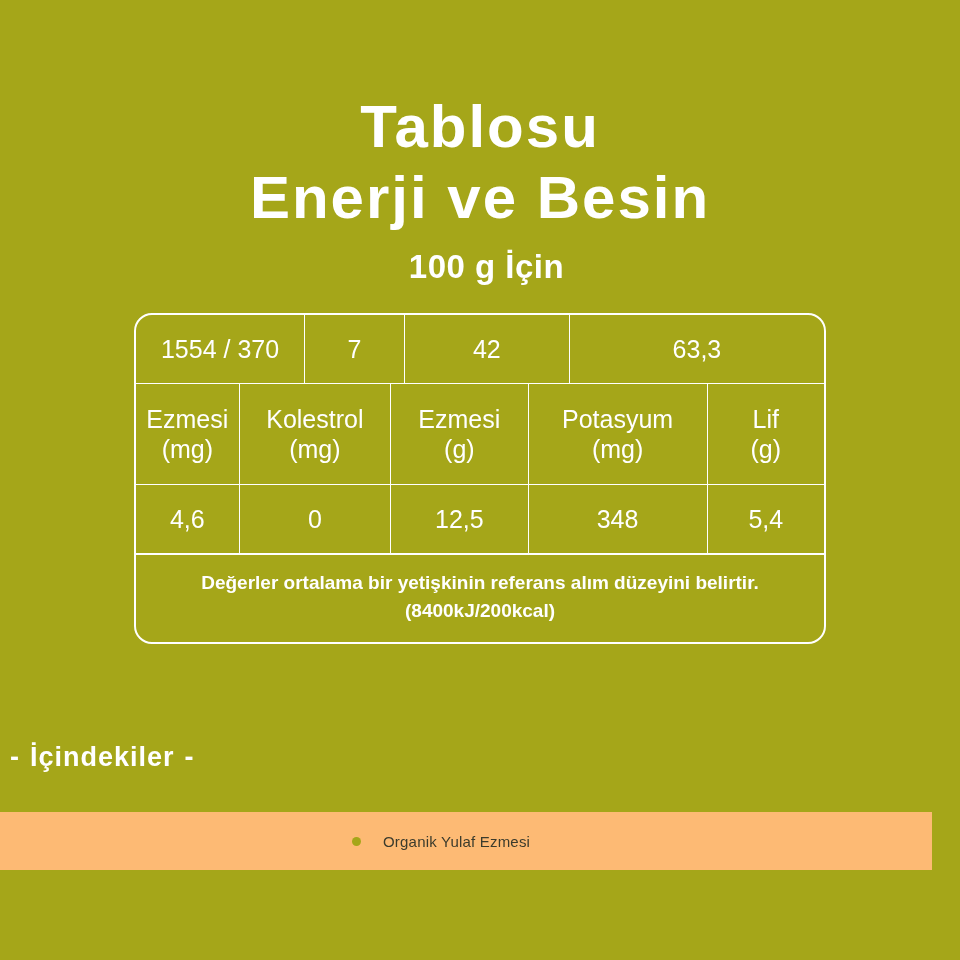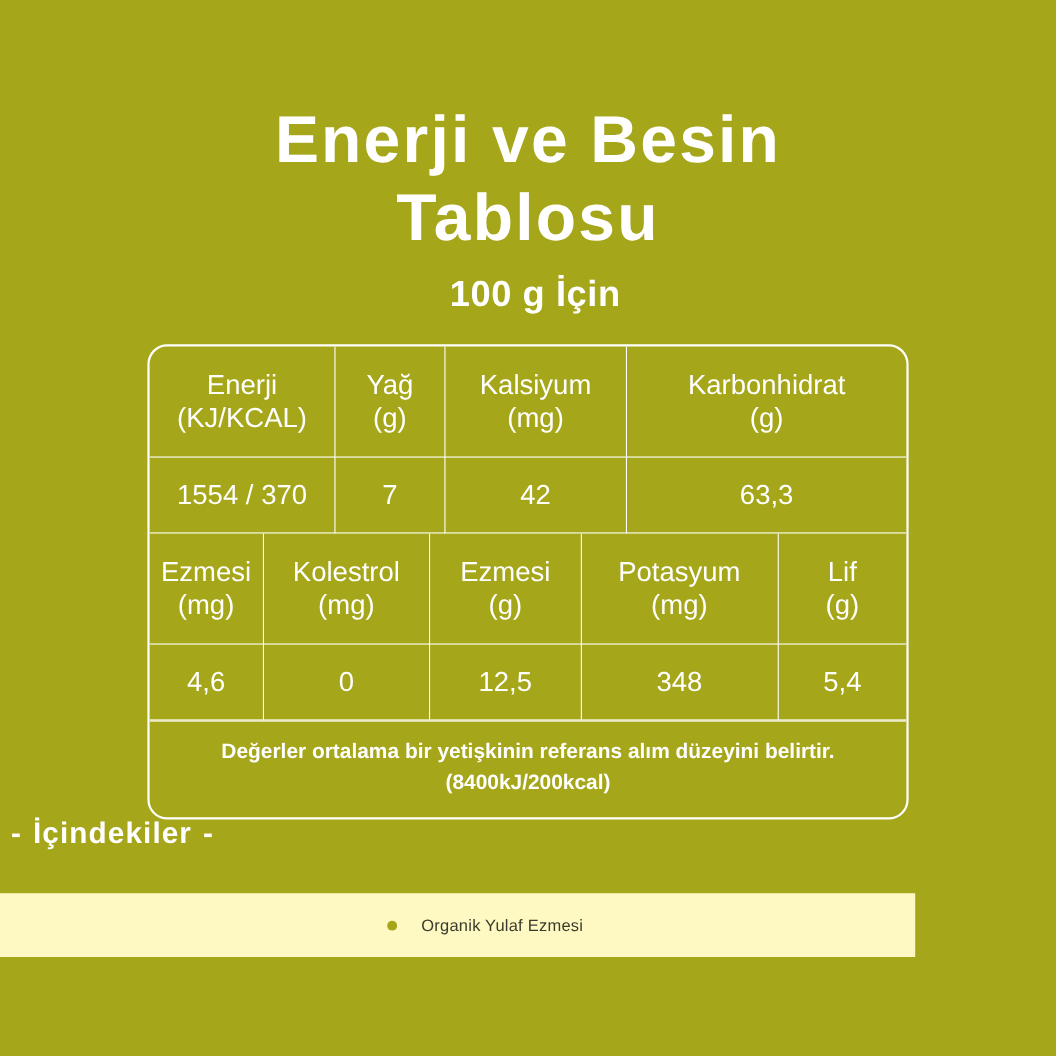--- a/index.html
+++ b/index.html
@@ -113,23 +113,23 @@
     display: inline-block;
     margin: 0 10px;
     font-weight: bold;
   }
 
   
   .strip {
     position: absolute;
     left: 0;
     top: 812px;
-    width: 832px;
+    width: 932px;
     height: 58px;
-    background: #fef9c3;
+    background: #fdba74;
     display: flex;
     align-items: center;
   }
   .strip-inner {
     display: flex;
     align-items: center;
     margin-left: 352px;
   }
   .bullet {
     width: 9px;
@@ -145,52 +145,34 @@
     font-weight: 400;
     letter-spacing: 0.2px;
   }
 </style>
 </head>
 <body>
 
 <div class="page">
 
   <div class="title-block">
+    <div class="title-line">Tablosu</div>
     <div class="title-line">Enerji ve Besin</div>
-    <div class="title-line">Tablosu</div>
     <div class="subtitle">100 g İçin</div>
   </div>
 
   <div class="card">
     <table class="nutri">
       <colgroup>
         <col style="width:24.5%">
         <col style="width:14.5%">
         <col style="width:24%">
         <col style="width:37%">
       </colgroup>
       <tbody>
-          <tr class="head">
-        <td>
-          <div>Enerji</div>
-          <div>(KJ/KCAL)</div>
-        </td>
-        <td>
-          <div>Yağ</div>
-          <div>(g)</div>
-        </td>
-        <td>
-          <div>Kalsiyum</div>
-          <div>(mg)</div>
-        </td>
-        <td>
-          <div>Karbonhidrat</div>
-          <div>(g)</div>
-        </td>
-      </tr>
       <tr class="vals">
         <td>1554 / 370</td>
         <td>7</td>
         <td>42</td>
         <td>63,3</td>
       </tr>
     </tbody>
       </table>
 
     <table class="nutri">

